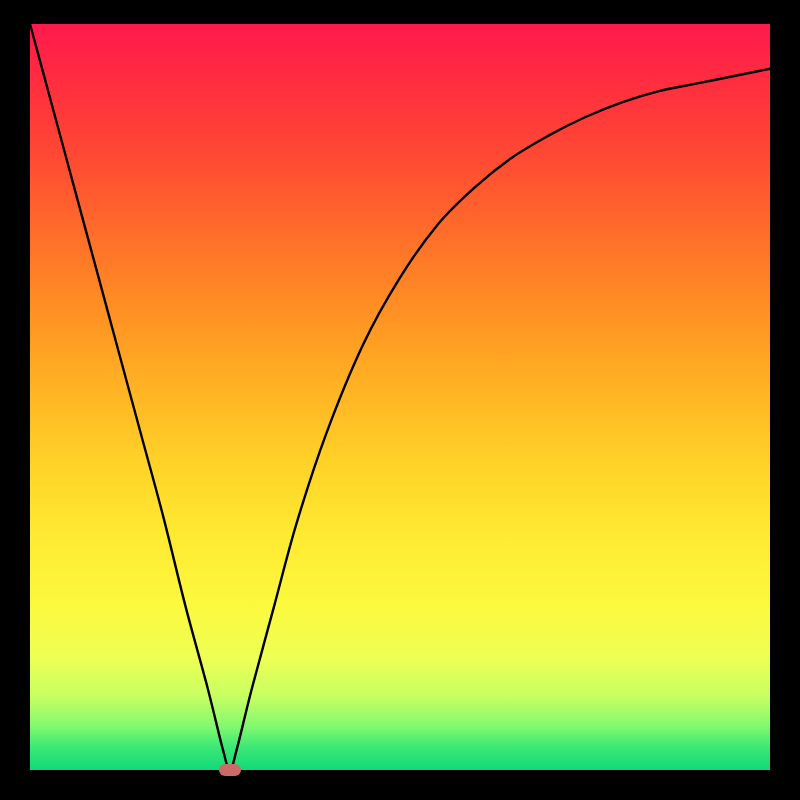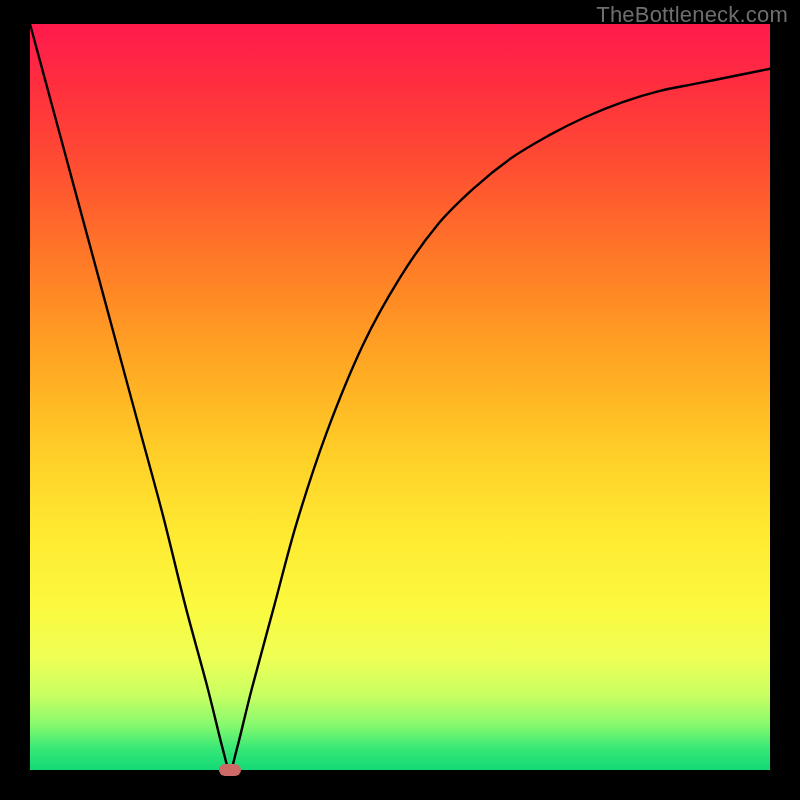--- a/index.html
+++ b/index.html
@@ -71,14 +71,13 @@
 <body>
 <div class="frame">
 
   <div class="plot">
     <svg class="curve" viewBox="0 0 740 746" preserveAspectRatio="none">
       <path id="curve-path" d="M 0.00 0.00 C 3.70 13.68, 14.80 54.71, 22.20 82.06 C 29.60 109.41, 37.00 136.77, 44.40 164.12 C 51.80 191.47, 59.20 218.83, 66.60 246.18 C 74.00 273.53, 81.40 300.89, 88.80 328.24 C 96.20 355.59, 103.60 382.95, 111.00 410.30 C 118.40 437.65, 125.80 463.76, 133.20 492.36 C 140.60 520.96, 148.00 553.28, 155.40 581.88 C 162.80 610.48, 171.43 640.32, 177.60 663.94 C 183.77 687.56, 188.70 709.94, 192.40 723.62 C 196.10 737.30, 197.33 746.00, 199.80 746.00 C 202.27 746.00, 203.50 737.30, 207.20 723.62 C 210.90 709.94, 215.83 687.56, 222.00 663.94 C 228.17 640.32, 236.80 609.23, 244.20 581.88 C 251.60 554.53, 257.77 528.42, 266.40 499.82 C 275.03 471.22, 284.90 440.14, 296.00 410.30 C 307.10 380.46, 320.67 346.89, 333.00 320.78 C 345.33 294.67, 357.67 273.53, 370.00 253.64 C 382.33 233.75, 394.67 216.34, 407.00 201.42 C 419.33 186.50, 431.67 175.31, 444.00 164.12 C 456.33 152.93, 468.67 142.98, 481.00 134.28 C 493.33 125.58, 505.67 118.74, 518.00 111.90 C 530.33 105.06, 542.67 98.84, 555.00 93.25 C 567.33 87.66, 579.67 82.68, 592.00 78.33 C 604.33 73.98, 616.67 70.25, 629.00 67.14 C 641.33 64.03, 653.67 62.17, 666.00 59.68 C 678.33 57.19, 690.67 54.71, 703.00 52.22 C 715.33 49.73, 733.83 46.00, 740.00 44.76" fill="none" stroke="#000000" stroke-width="2.4" stroke-linejoin="round" stroke-linecap="round"></path>
     </svg>
     <div id="min-marker" class="marker" style="left: 199.8px; top: 746px; background: rgb(203, 106, 103);"></div>
   </div>
 
-  <div class="watermark">TheBottleneck.com</div>
 </div>
 
 </body></html>

